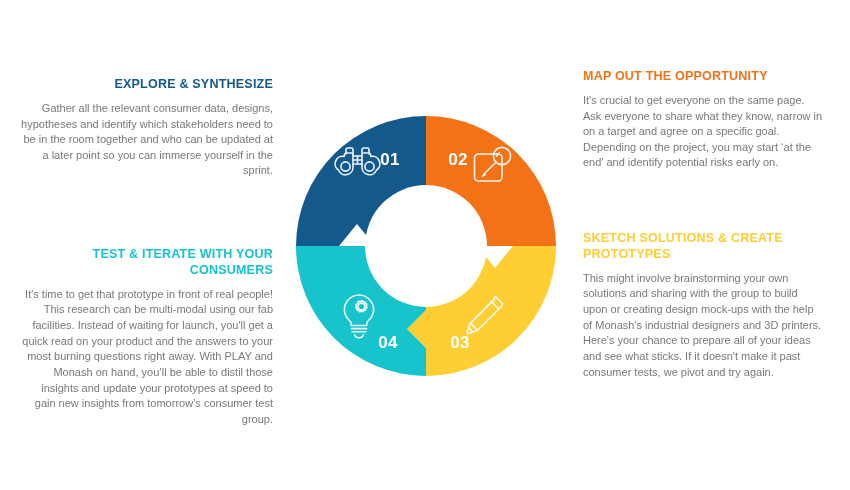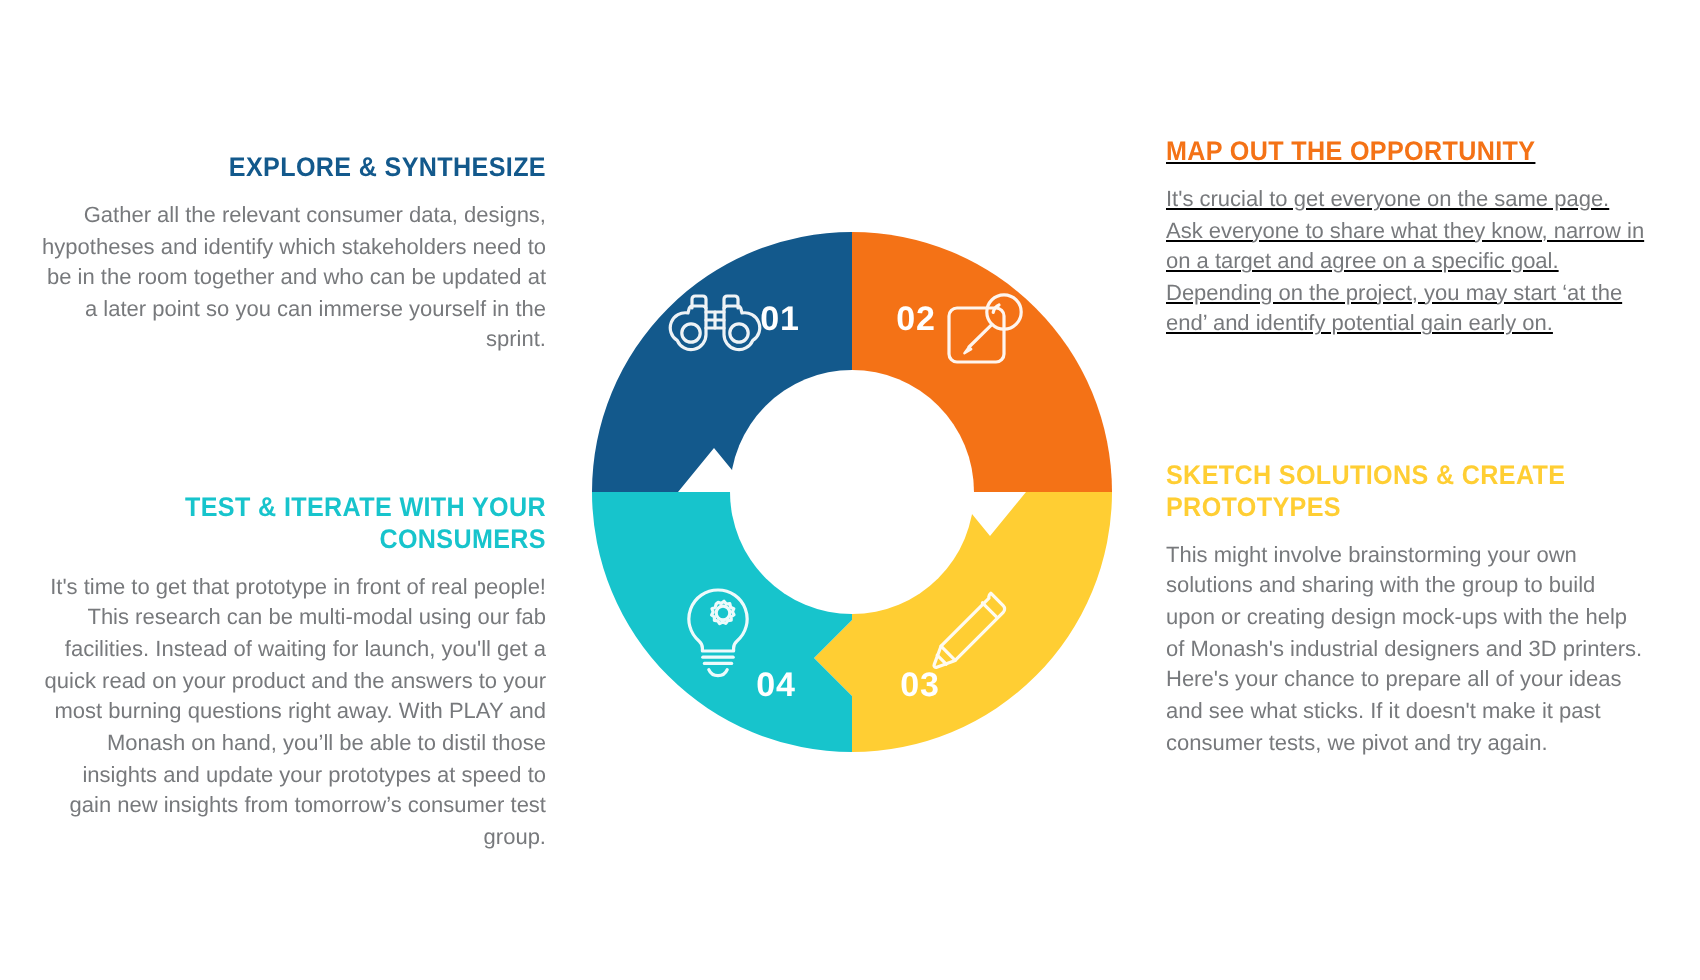--- a/index.html
+++ b/index.html
@@ -34,21 +34,21 @@
     color: #77797c;
   }
 
   .align-right { text-align: right; }
   .align-right h2 { transform-origin: right center; }
   .align-left  { text-align: left; }
   .align-left  h2 { transform-origin: left center; }
 
   
   #block-explore      { left: 18px;  top: 76px;  width: 255px; }
-  #block-map          { left: 583px; top: 68px;  width: 240px; text-decoration: underline; }
+  #block-map          { left: 583px; top: 68px;  width: 240px; }
   #block-test         { left: 18px;  top: 246px; width: 255px; }
   #block-sketch       { left: 583px; top: 230px; width: 240px; }
 
   
   #wheel {
     position: absolute;
     left: 294px;
     top: 114px;
     width: 264px;
     height: 264px;
@@ -74,21 +74,21 @@
 </head>
 <body>
 
 <div class="block align-right" id="block-explore">
   <h2 style="color:#13598C">EXPLORE &amp; SYNTHESIZE</h2>
   <p>Gather all the relevant consumer data, designs, hypotheses and identify which stakeholders need to be in the room together and who can be updated at a later point so you can immerse yourself in the sprint.</p>
 </div>
 
 <div class="block align-left" id="block-map">
   <h2 style="color:#F47216">MAP OUT THE OPPORTUNITY</h2>
-  <p>It's crucial to get everyone on the same page. Ask everyone to share what they know, narrow in on a target and agree on a specific goal. Depending on the project, you may start ‘at the end’ and identify potential gain early on.</p>
+  <p>It's crucial to get everyone on the same page. Ask everyone to share what they know, narrow in on a target and agree on a specific goal. Depending on the project, you may start ‘at the end’ and identify potential risks early on.</p>
 </div>
 
 <div class="block align-right" id="block-test">
   <h2 style="color:#17C4CC">
     <span>TEST &amp; ITERATE WITH YOUR</span><br>
     <span>CONSUMERS</span>
   </h2>
   <p>It's time to get that prototype in front of real people! This research can be multi-modal using our fab facilities. Instead of waiting for launch, you'll get a quick read on your product and the answers to your most burning questions right away. With PLAY and Monash on hand, you’ll be able to distil those insights and update your prototypes at speed to gain new insights from tomorrow’s consumer test group.</p>
 </div>
 

